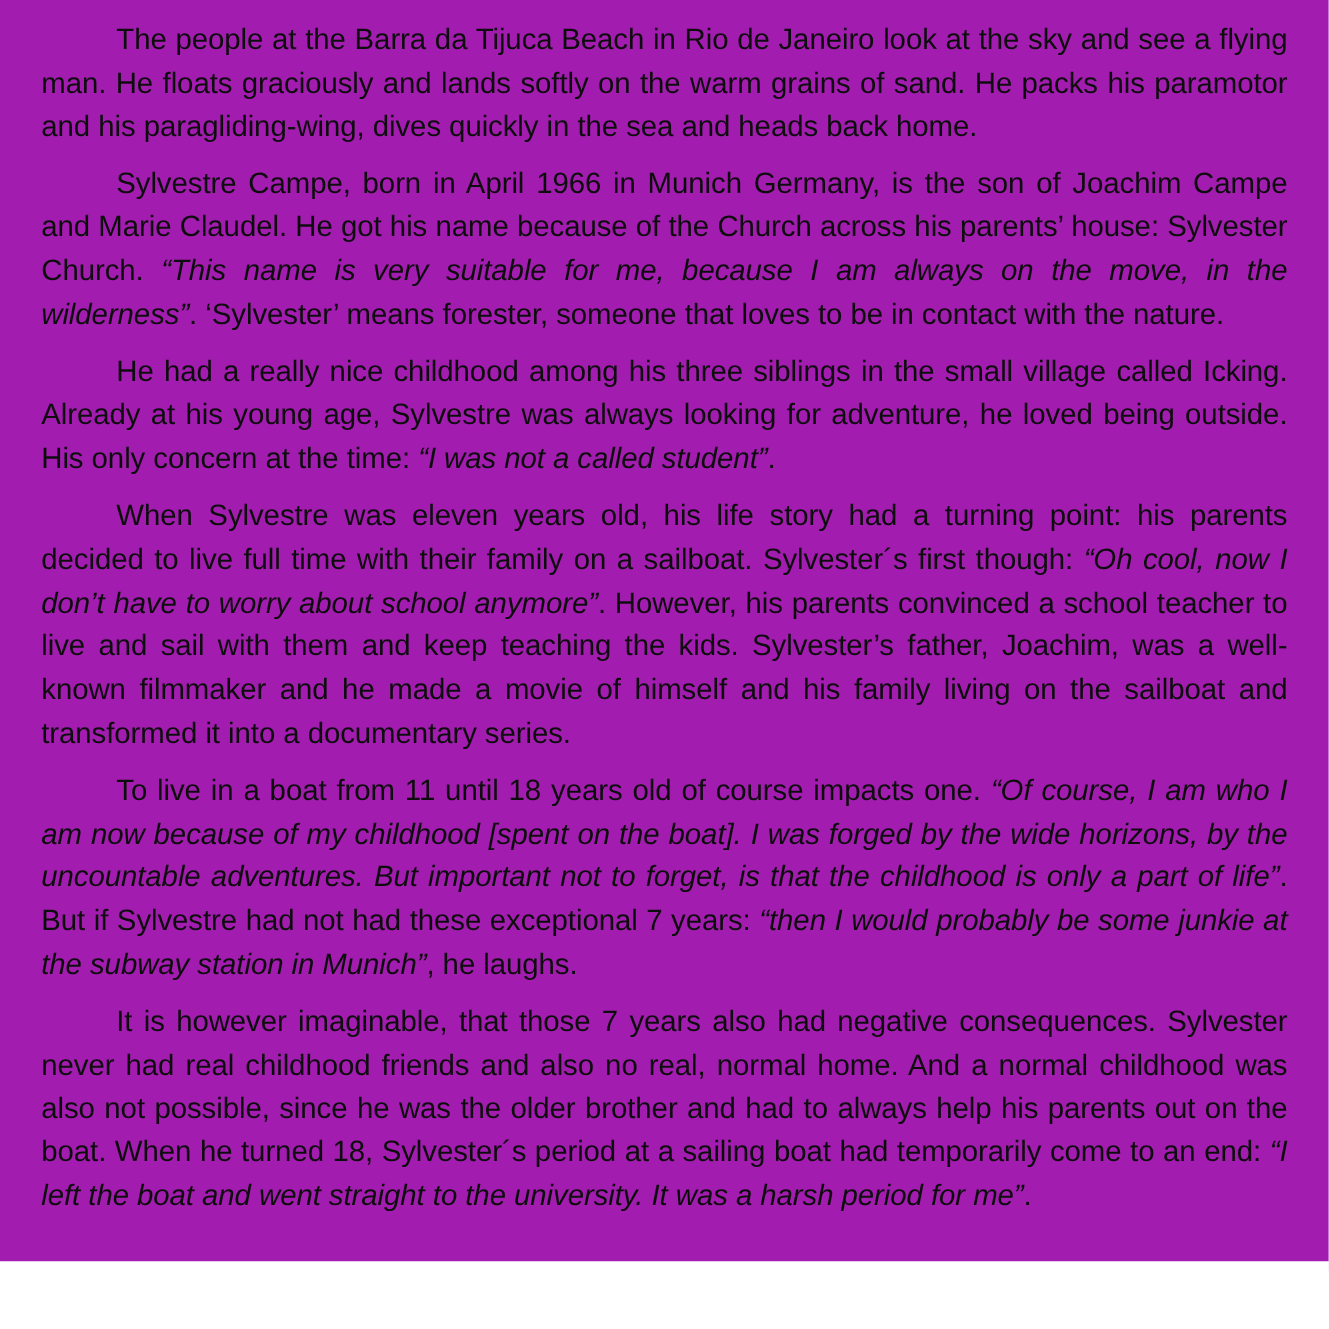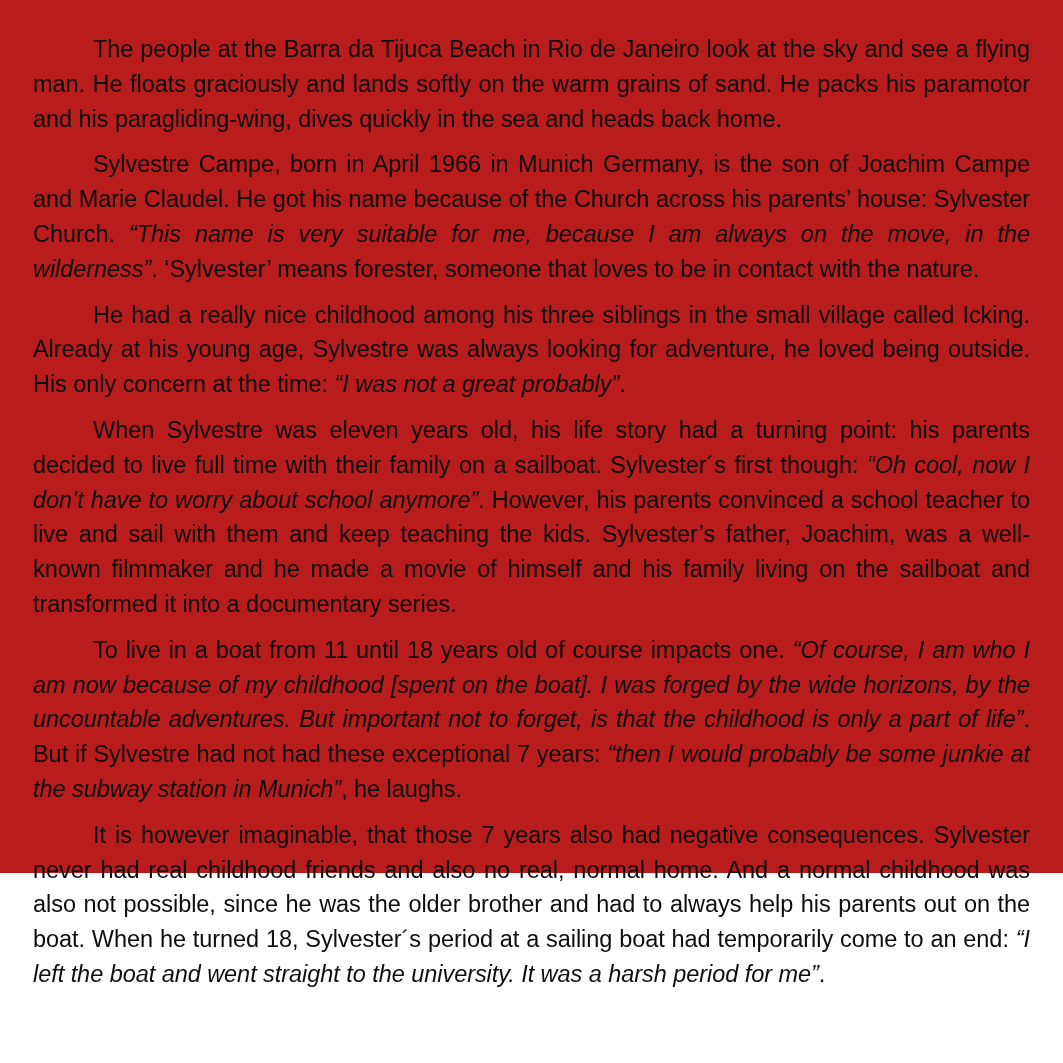--- a/index.html
+++ b/index.html
@@ -11,23 +11,23 @@
   body {
     width: 1063px;
     height: 1063px;
     font-family: "Liberation Sans", sans-serif;
     color: #0d0d0d;
     overflow: hidden;
   }
   #page {
     box-sizing: border-box;
     width: 1063px;
-    height: 873px;
-    padding: 32px 33px 0 33px;
-    background: #b91c1c;
+    height: 1009px;
+    padding: 14px 33px 0 33px;
+    background: #a21caf;
   }
   .article {
     width: 997px;
   }
   p.para {
     margin: 0 0 11px 0;
     text-indent: 60px;
     text-align: justify;
     text-justify: inter-word;
     font-size: 23.5px;
@@ -44,18 +44,18 @@
     font-style: italic;
   }
 </style>
 </head>
 <body>
 
 <div id="page">
   <div class="article" id="article">
       <p class="para"><span>The people at the Barra da Tijuca Beach in Rio de Janeiro look at the sky and see a flying man. He floats graciously and lands softly on the warm grains of sand. He packs his paramotor and his paragliding-wing, dives quickly in the sea and heads back home.</span></p>
       <p class="para"><span>Sylvestre Campe, born in April 1966 in Munich Germany, is the son of Joachim Campe and Marie Claudel. He got his name because of the Church across his parents’ house: Sylvester Church. </span><span class="q">“This name is very suitable for me, because I am always on the move, in the wilderness”</span><span>. ‘Sylvester’ means forester, someone that loves to be in contact with the nature.</span></p>
-      <p class="para"><span>He had a really nice childhood among his three siblings in the small village called Icking. Already at his young age, Sylvestre was always looking for adventure, he loved being outside. His only concern at the time: </span><span class="q">“I was not a great probably”</span><span>.</span></p>
+      <p class="para"><span>He had a really nice childhood among his three siblings in the small village called Icking. Already at his young age, Sylvestre was always looking for adventure, he loved being outside. His only concern at the time: </span><span class="q">“I was not a called student”</span><span>.</span></p>
       <p class="para"><span>When Sylvestre was eleven years old, his life story had a turning point: his parents decided to live full time with their family on a sailboat. Sylvester´s first though: </span><span class="q">“Oh cool, now I don’t have to worry about school anymore”</span><span>. However, his parents convinced a school teacher to live and sail with them and keep teaching the kids. Sylvester’s father, Joachim, was a well-known filmmaker and he made a movie of himself and his family living on the sailboat and transformed it into a documentary series.</span></p>
       <p class="para"><span>To live in a boat from 11 until 18 years old of course impacts one. </span><span class="q">“Of course, I am who I am now because of my childhood [spent on the boat]. I was forged by the wide horizons, by the uncountable adventures. But important not to forget, is that the childhood is only a part of life”</span><span>. But if Sylvestre had not had these exceptional 7 years: </span><span class="q">“then I would probably be some junkie at the subway station in Munich”</span><span>, he laughs.</span></p>
       <p class="para"><span>It is however imaginable, that those 7 years also had negative consequences. Sylvester never had real childhood friends and also no real, normal home. And a normal childhood was also not possible, since he was the older brother and had to always help his parents out on the boat. When he turned 18, Sylvester´s period at a sailing boat had temporarily come to an end: </span><span class="q">“I left the boat and went straight to the university. It was a harsh period for me”</span><span>.</span></p>
     </div>
 </div>
 
 </body></html>

